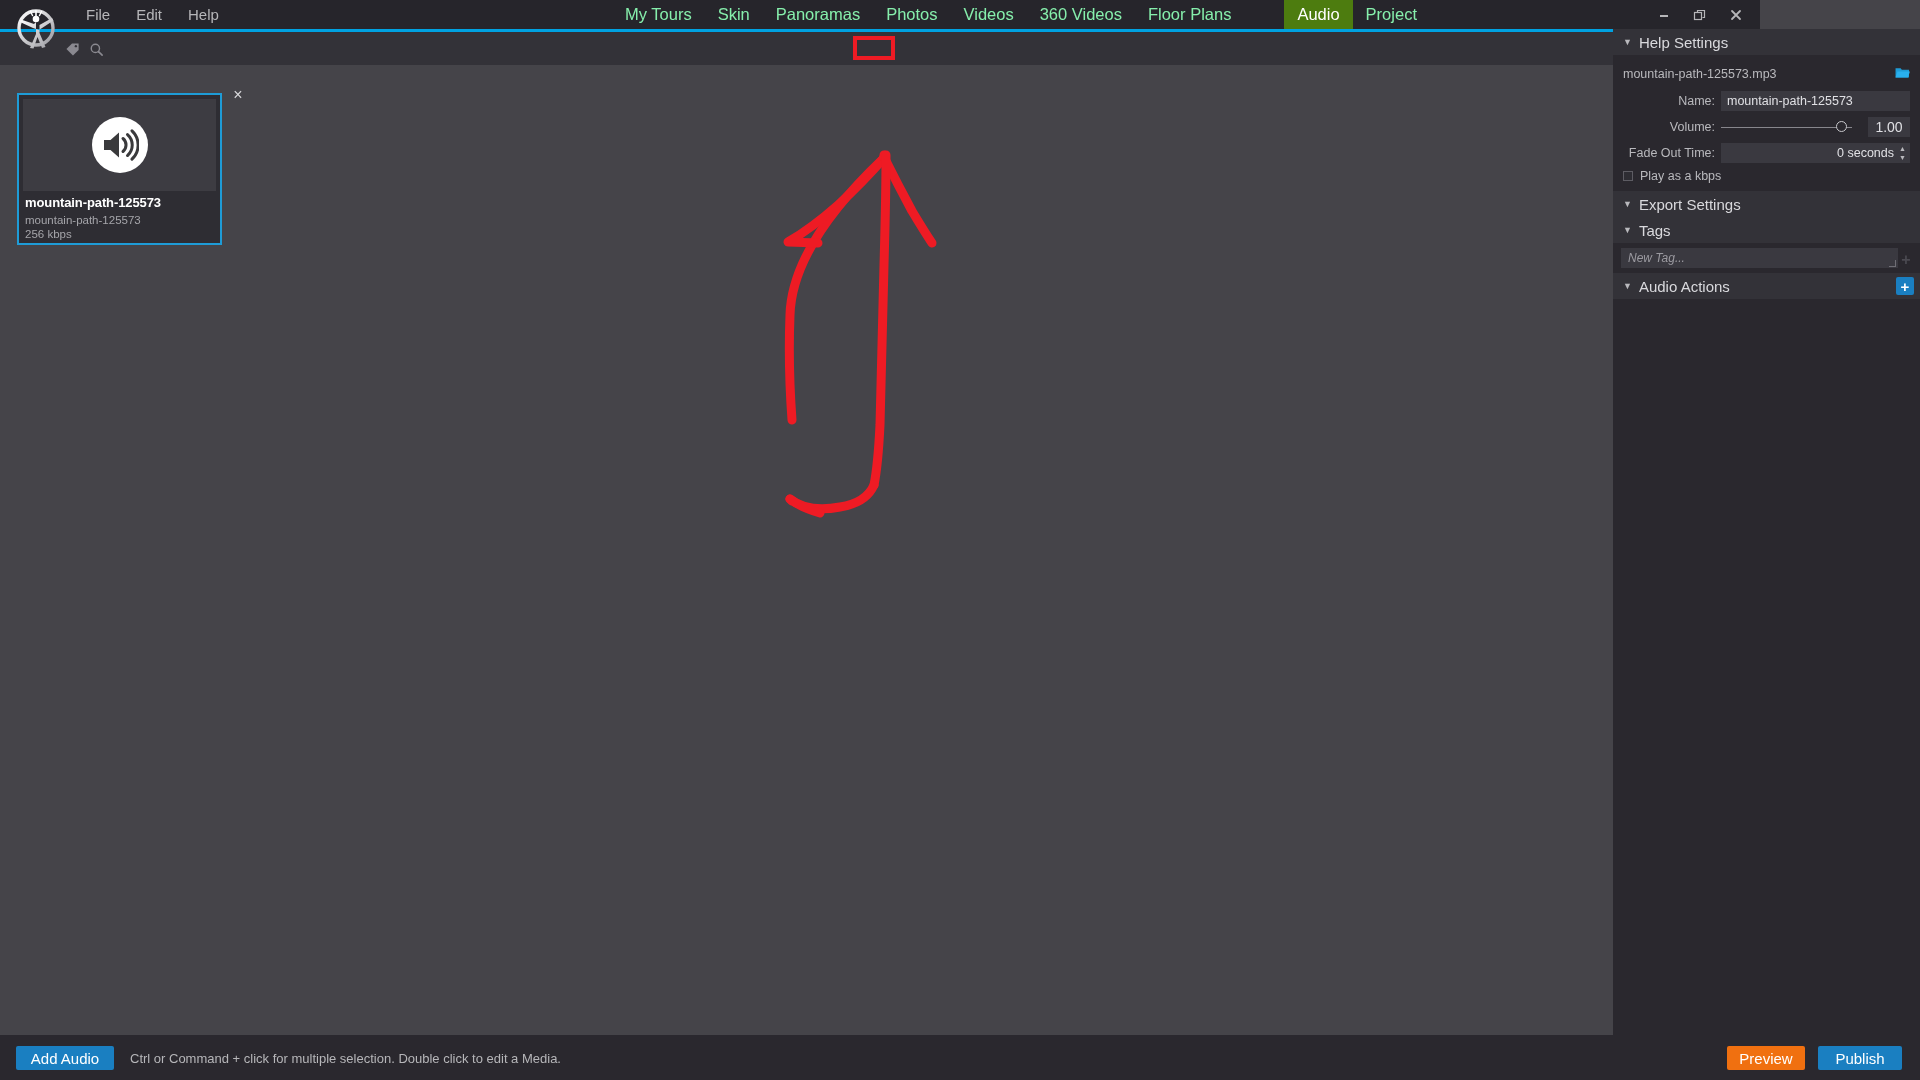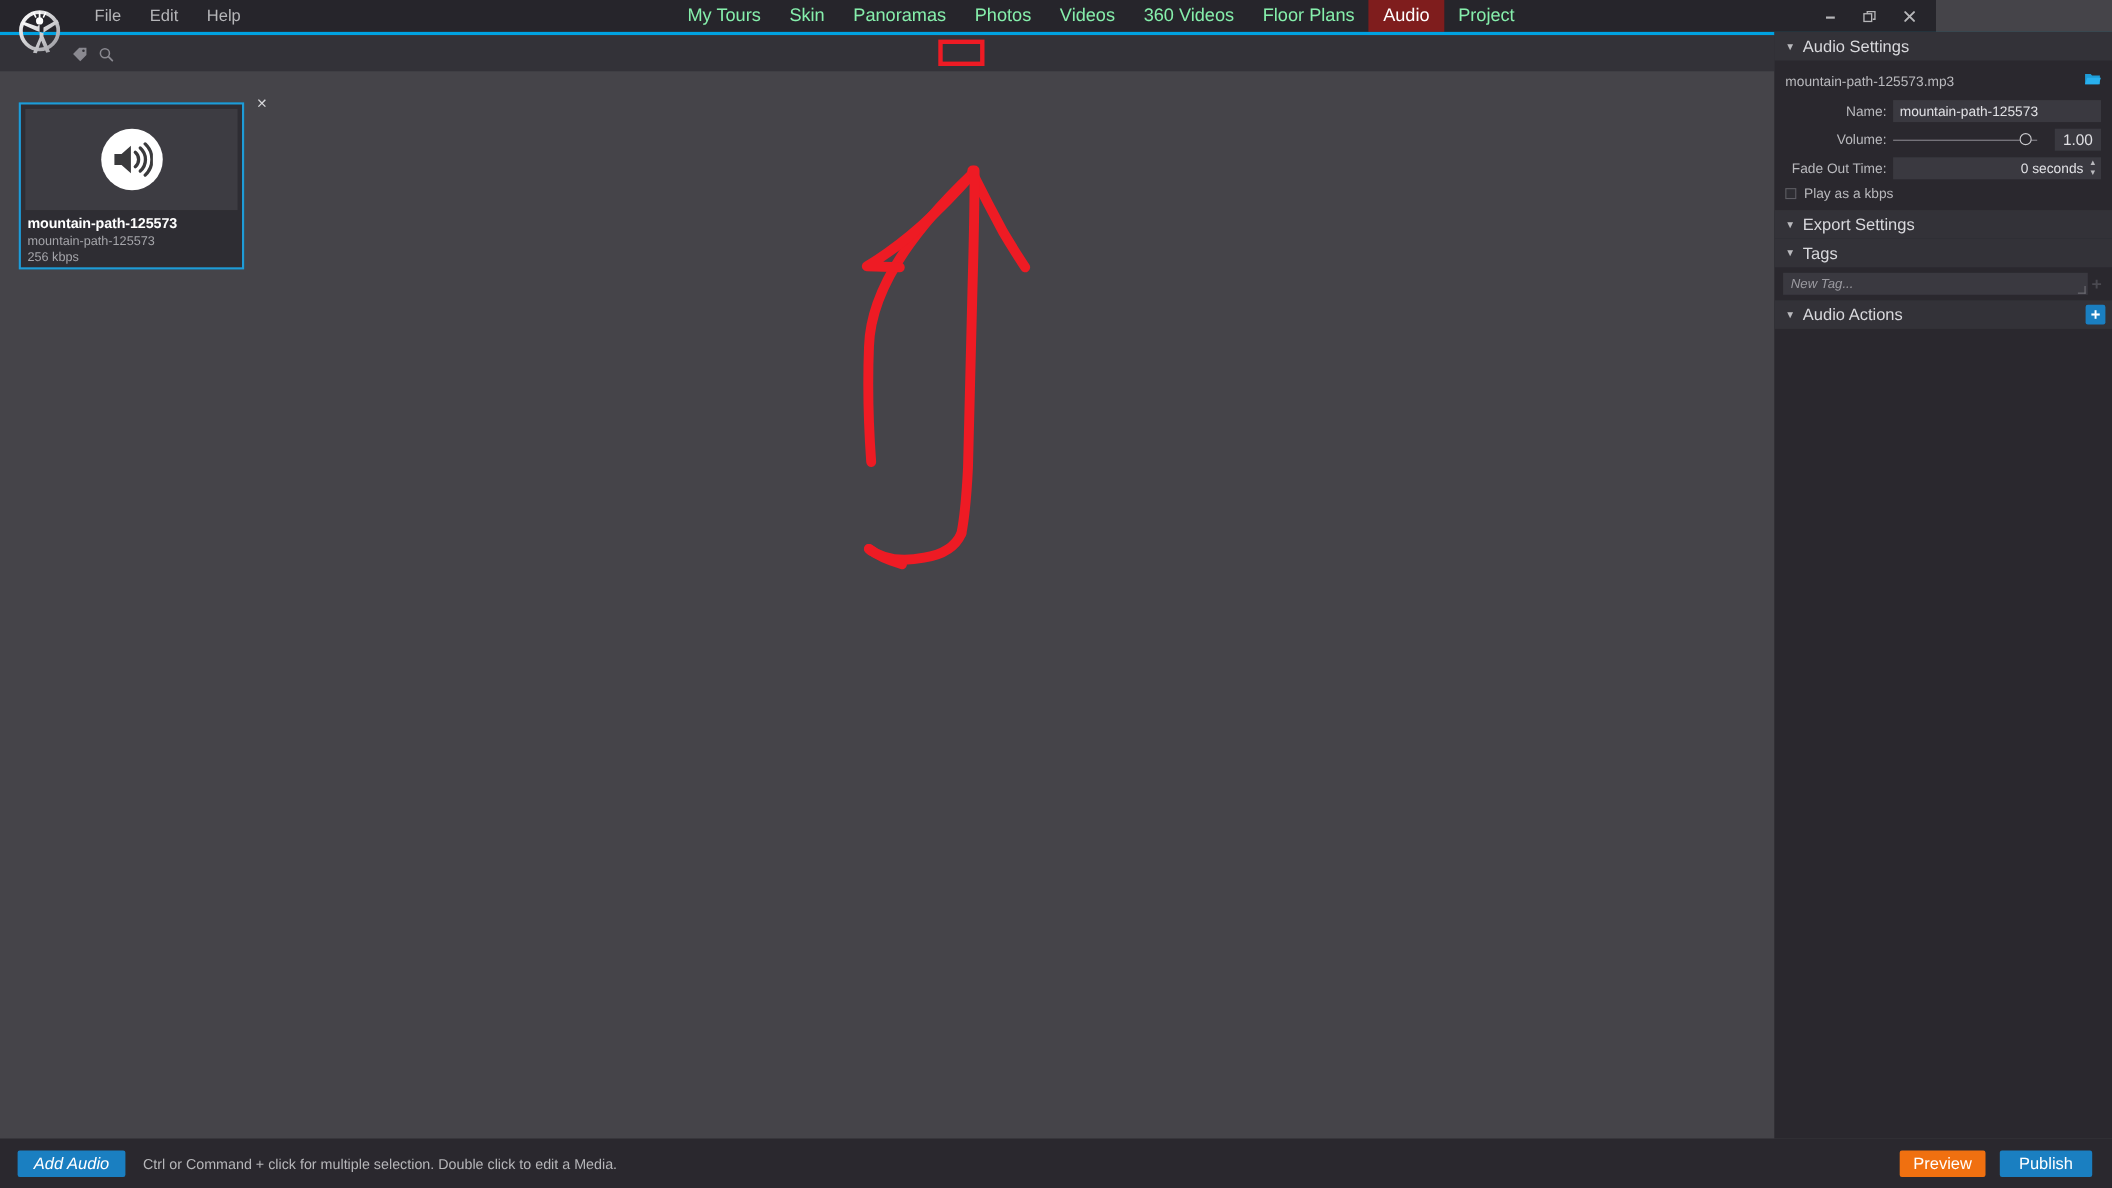--- a/index.html
+++ b/index.html
@@ -29,21 +29,21 @@
   }
 
   .nav-group {
     position: absolute; left: 612px; top: 0; height: 29px;
     display: flex; align-items: stretch;
   }
   .nav-item {
     color: #86efac; font-size: 16.5px; padding: 0 13px;
     display: flex; align-items: center; cursor: default; white-space: nowrap;
   }
-  .nav-item.active { background: #7f1d1d; color: #ffffff; }
+  .nav-item.active { background: #4d7c0f; color: #ffffff; margin-left: 40px; }
 
   .win-btns {
     position: absolute; right: 6px; top: 0; height: 29px;
     display: flex; align-items: center; gap: 0px;
   }
   .win-btn {
     width: 36px; height: 29px; display: flex; align-items: center;
     justify-content: center; cursor: default;
   }
   .win-btn svg { display: block; }
@@ -205,21 +205,20 @@
     background: #2a282e;
   }
   .btn {
     border-radius: 2px; color: #fff; font-size: 15px;
     display: flex; align-items: center; justify-content: center;
     cursor: default; white-space: nowrap;
   }
   #add-audio-btn {
     position: absolute; left: 16px; top: 11px; width: 98px; height: 24px;
     background: #1a7fc1;
-    font-style: italic;
   }
   .hint {
     position: absolute; left: 130px; top: 11px; height: 24px;
     display: flex; align-items: center;
     color: #b6b6b9; font-size: 13px;
   }
   #preview-btn {
     position: absolute; right: 115px; top: 11px; width: 78px; height: 24px;
     background: #f07010;
   }
@@ -346,21 +345,21 @@
         <path d="M820 448 Q800 442 790 434 L792 436"></path>
       </g>
     </svg>
   </div>
 
   <div class="rpanel">
     <div class="rtop-line"></div>
 
     <div class="sec-head">
       <span class="caret">▼</span>
-      <span class="sec-title">Audio Settings</span>
+      <span class="sec-title">Help Settings</span>
     </div>
     <div class="sec-body">
       <div class="filerow">
         <div class="filename">mountain-path-125573.mp3</div>
         <div class="folder-icon">
           <svg width="15" height="13" viewBox="0 0 16 14">
             <path d="M0.5 2.5 H6 L7.3 4 H15 V12.5 H0.5 Z" fill="#1e9cd7"></path>
             <path d="M2.5 6 H16 L13.8 12.5 H0.5 Z" fill="#29b0ee"></path>
           </svg>
         </div>

